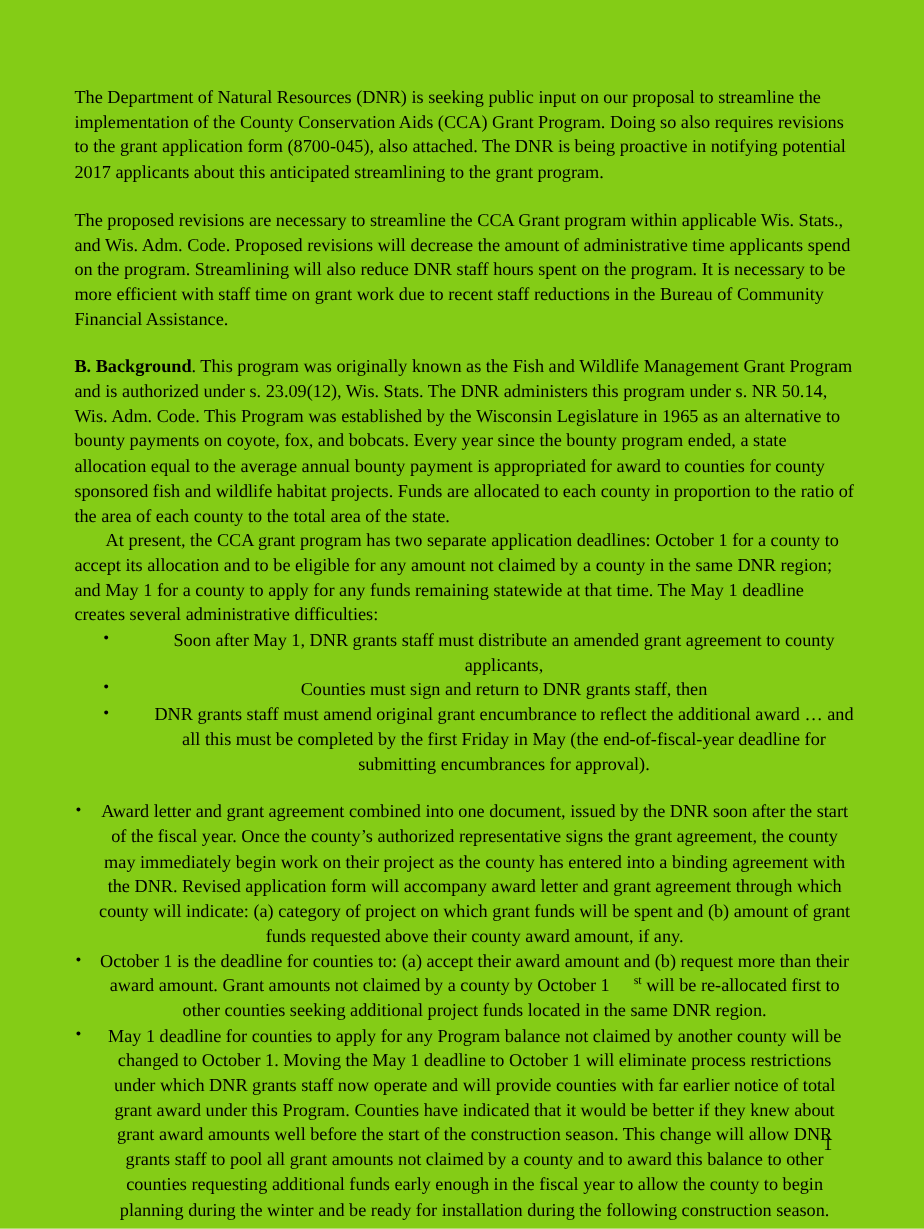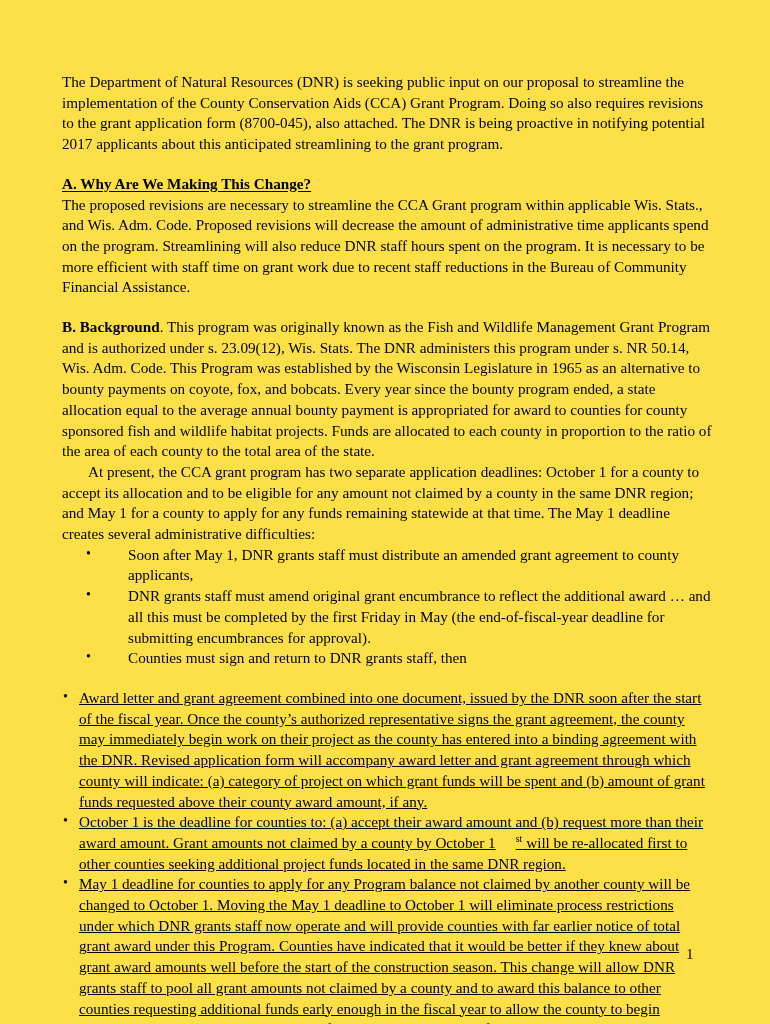--- a/index.html
+++ b/index.html
@@ -13,21 +13,21 @@
     position: relative;
     font-family: "Liberation Serif", "DejaVu Serif", serif;
     color: #000000;
     -webkit-font-smoothing: antialiased;
   }
   .page {
     position: absolute;
     left: 0; top: 0;
     width: 770px;
     height: 1024px;
-    background: #fde047;
+    background: #84cc16;
     overflow: hidden;
   }
   .content {
     position: absolute;
     left: 62px;
     top: 72px;
     width: 650px;
     font-size: 15.2px;
     line-height: 20.7px;
     text-align: left;
@@ -53,20 +53,21 @@
   }
   .inline-heading {
     font-weight: bold;
     text-underline-offset: 2px;
   }
   
   ul {
     margin: 0;
     padding: 0;
     list-style: none;
+    text-align: center;
   }
   ul.bullets-b {
     margin-left: 24px;
   }
   ul.bullets-b > li {
     position: relative;
     padding-left: 42px;
     margin: 0;
   }
   ul.bullets-b > li::before {
@@ -76,21 +77,20 @@
     top: -1px;
     font-size: 14px;
   }
   ul.bullets-c {
     margin-left: 0px;
   }
   ul.bullets-c > li {
     position: relative;
     padding-left: 17px;
     margin: 0;
-    text-decoration: underline;
   }
   ul.bullets-c > li::before {
     content: "\2022";
     position: absolute;
     left: 1px;
     top: -1px;
     font-size: 14px;
   }
   sup {
     font-size: 0.66em;
@@ -108,33 +108,32 @@
 </head>
 <body>
 
 <div class="page">
   <div class="content">
 
     <p class="para">The Department of Natural Resources (DNR) is seeking public input on our proposal to streamline the implementation of the County Conservation Aids (CCA) Grant Program. Doing so also requires revisions to the grant application form (8700-045), also attached. The DNR is being proactive in notifying potential 2017 applicants about this anticipated streamlining to the grant program.</p>
 
     <div class="spacer-md"></div>
 
-    <p class="heading"><u class="uline">A.  Why Are We Making This Change?</u></p>
     <p class="para">The proposed revisions are necessary to streamline the CCA Grant program within applicable Wis. Stats., and Wis. Adm. Code. Proposed revisions will decrease the amount of administrative time applicants spend on the program. Streamlining will also reduce DNR staff hours spent on the program. It is necessary to be more efficient with staff time on grant work due to recent staff reductions in the Bureau of Community Financial Assistance.</p>
 
     <div class="spacer-md"></div>
 
     <p class="para"><span class="inline-heading">B.  Background</span><span>.</span><span> This program was originally known as the Fish and Wildlife Management Grant Program and is authorized under s. 23.09(12), Wis. Stats.  The DNR administers this program under s. NR 50.14, Wis. Adm. Code. This Program was established by the Wisconsin Legislature in 1965 as an alternative to bounty payments on coyote, fox, and bobcats. Every year since the bounty program ended, a state allocation equal to the average annual bounty payment is appropriated for award to counties for county sponsored fish and wildlife habitat projects. Funds are allocated to each county in proportion to the ratio of the area of each county to the total area of the state.</span></p>
 
     <p class="para indent-first">At present, the CCA grant program has two separate application deadlines: October 1 for a county to accept its allocation and to be eligible for any amount not claimed by a county in the same DNR region; and May 1 for a county to apply for any funds remaining statewide at that time. The May 1 deadline creates several administrative difficulties:</p>
 
     <ul class="bullets-b">
       <li>Soon after May 1, DNR grants staff must distribute an amended grant agreement to county applicants,</li>
+      <li>Counties must sign and return to DNR grants staff, then</li>
       <li>DNR grants staff must amend original grant encumbrance to reflect the additional award … and all this must be completed by the first Friday in May (the end-of-fiscal-year deadline for submitting encumbrances for approval).</li>
-      <li>Counties must sign and return to DNR grants staff, then</li>
     </ul>
 
     <div class="spacer-md"></div>
 
 
     <ul class="bullets-c">
       <li>Award letter and grant agreement combined into one document, issued by the DNR soon after the start of the fiscal year. Once the county’s authorized representative signs the grant agreement, the county may immediately begin work on their project as the county has entered into a binding agreement with the DNR. Revised application form will accompany award letter and grant agreement through which county will indicate: (a) category of project on which grant funds will be spent and (b) amount of grant funds requested above their county award amount, if any.</li>
       <li><span>October 1 is the deadline for counties to: (a) accept their award amount and (b) request more than their award amount.  Grant amounts not claimed by a county by October 1</span><sup>st</sup><span> will be re-allocated first to other counties seeking additional project funds located in the same DNR region.</span></li>
       <li>May 1 deadline for counties to apply for any Program balance not claimed by another county will be changed to October 1. Moving the May 1 deadline to October 1 will eliminate process restrictions under which DNR grants staff now operate and will provide counties with far earlier notice of total grant award under this Program. Counties have indicated that it would be better if they knew about grant award amounts well before the start of the construction season. This change will allow DNR grants staff to pool all grant amounts not claimed by a county and to award this balance to other counties requesting additional funds early enough in the fiscal year to allow the county to begin planning during the winter and be ready for installation during the following construction season.</li>
     </ul>

